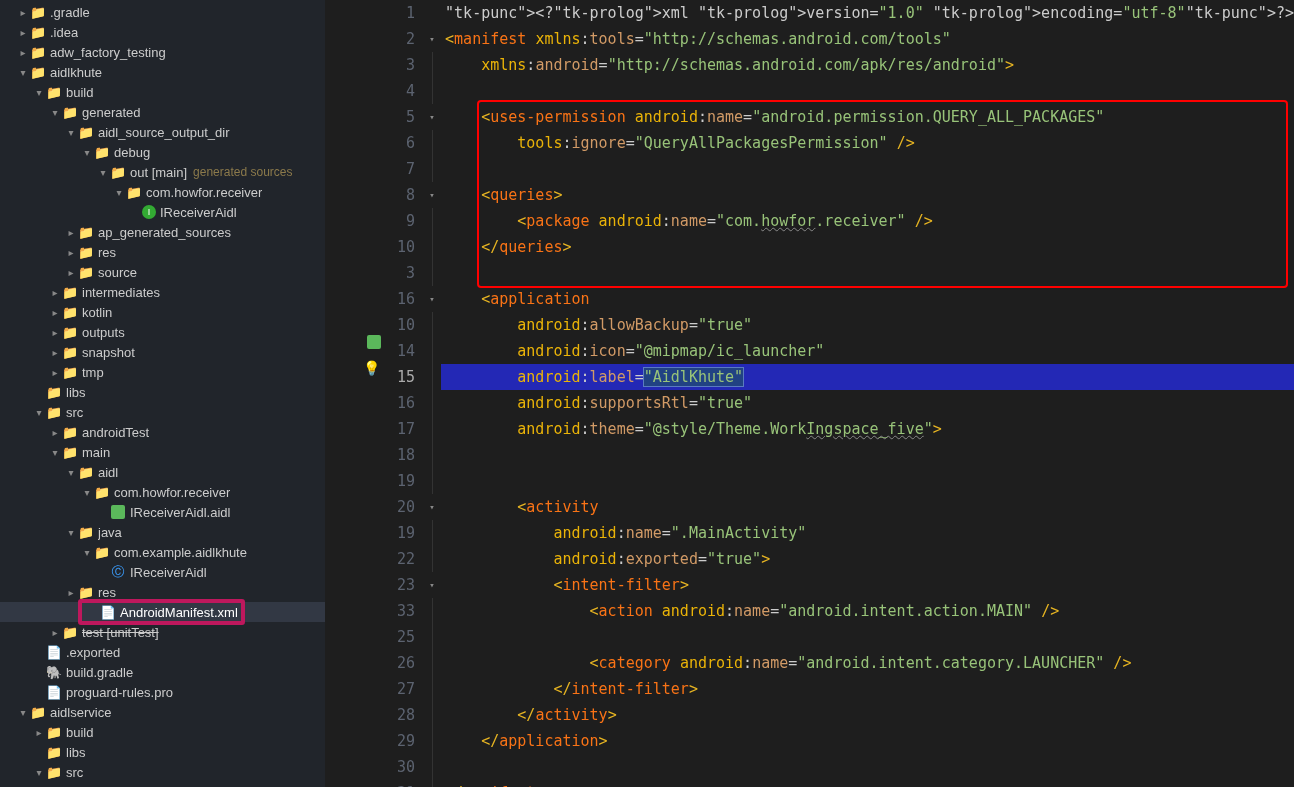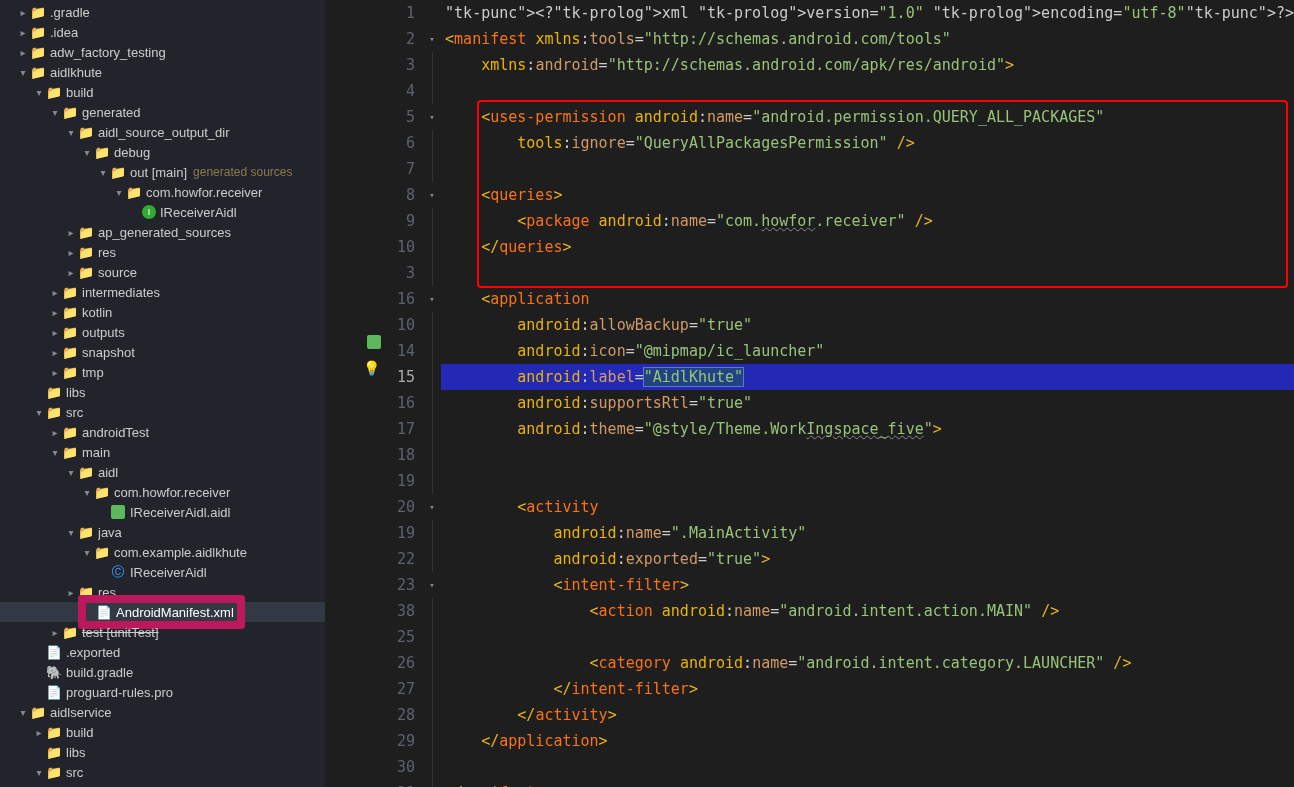--- a/index.html
+++ b/index.html
@@ -56,23 +56,23 @@
   .ic-folder-blue { color: #3b9eff; }
   .ic-folder-green { color: #6a9955; }
   .ic-folder-grey { color: #888; }
   .ic-file { color: #aaa; }
   .ic-file-green { color: #6a9955; }
   .ic-file-blue { color: #3b9eff; }
   .tree-label { overflow: hidden; text-overflow: ellipsis; }
   .tree-extra { color: #8c7a4b; margin-left: 6px; font-size: 12px; }
   .bold { font-weight: normal; }
   .redbox-tree {
-    border: 8px solid #be185d;
+    border: 4px solid #be185d;
     border-radius: 3px;
-    padding: 1px 3px 1px 10px;
+    padding: 1px 3px 1px 18px;
   }
   .strike { text-decoration: line-through; }
   .badge-i {
     width: 14px; height: 14px; border-radius: 50%;
     background: #3a3; color: #fff; font-size: 9px;
     display: inline-flex; align-items: center; justify-content: center;
     margin-right: 4px;
   }
   
   .editor {
@@ -437,21 +437,21 @@
       <div class="ln">14</div>
       <div class="ln cur">15</div>
       <div class="ln">16</div>
       <div class="ln">17</div>
       <div class="ln">18</div>
       <div class="ln">19</div>
       <div class="ln">20</div>
       <div class="ln">19</div>
       <div class="ln">22</div>
       <div class="ln">23</div>
-      <div class="ln">38</div>
+      <div class="ln">33</div>
       <div class="ln">25</div>
       <div class="ln">26</div>
       <div class="ln">27</div>
       <div class="ln">28</div>
       <div class="ln">29</div>
       <div class="ln">30</div>
       <div class="ln">31</div>
     </div>
   <div class="fold-gutter" id="fold-gutter">
       <div class="fg"></div>

